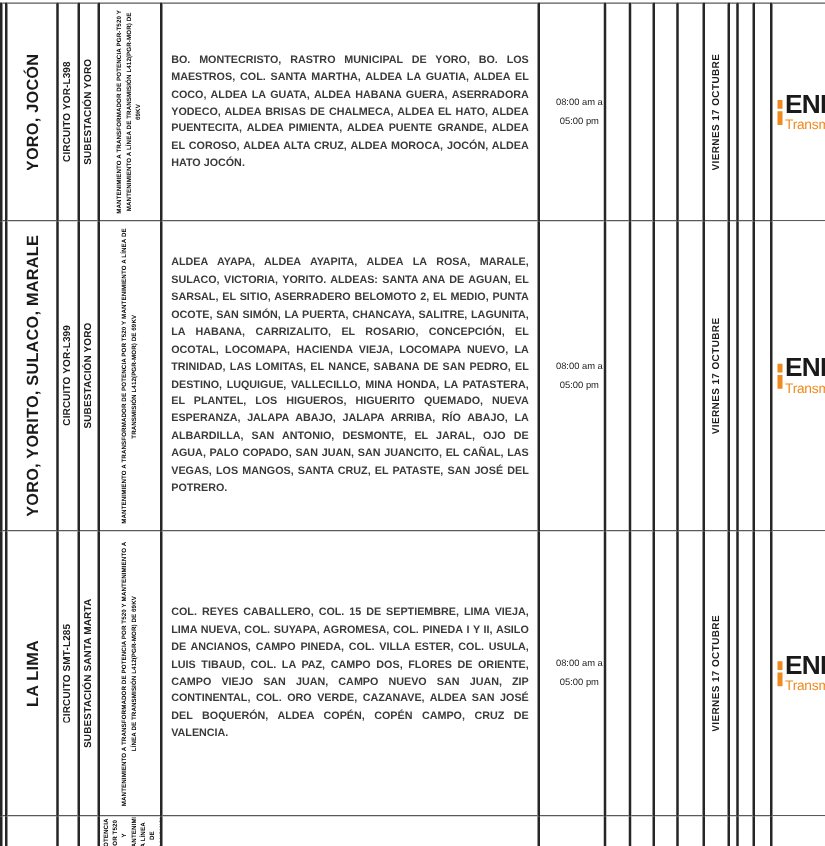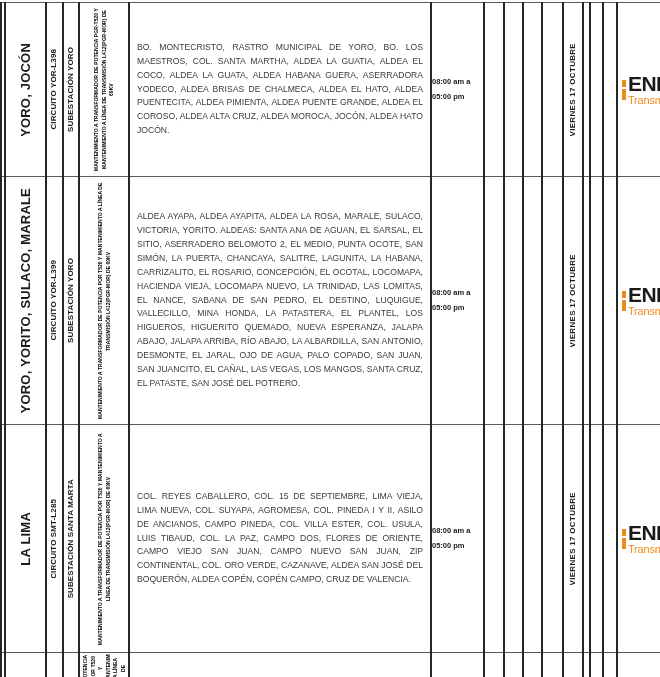--- a/index.html
+++ b/index.html
@@ -76,30 +76,31 @@
   }
 
   
   .desc {
     font-size: 8.6px;
     line-height: 1.62;
     color: #3a3a3a;
     text-align: justify;
     text-justify: inter-word;
     padding: 4px 7px 4px 7px;
-    font-weight: normal;
+    font-weight: bold;
   }
 
   
   .horario {
     font-size: 7.5px;
-    font-weight: bold;
-    text-align: left;
+    font-weight: normal;
+    text-align: center;
     line-height: 1.9;
     color: #1a1a1a;
+    padding-left: 12px;
   }
 
   
   td.daycol { background: #f7b800; }
 
   
   .logocell { position: relative; overflow: hidden; }
   .logo {
     position: relative;
     display: flex;

